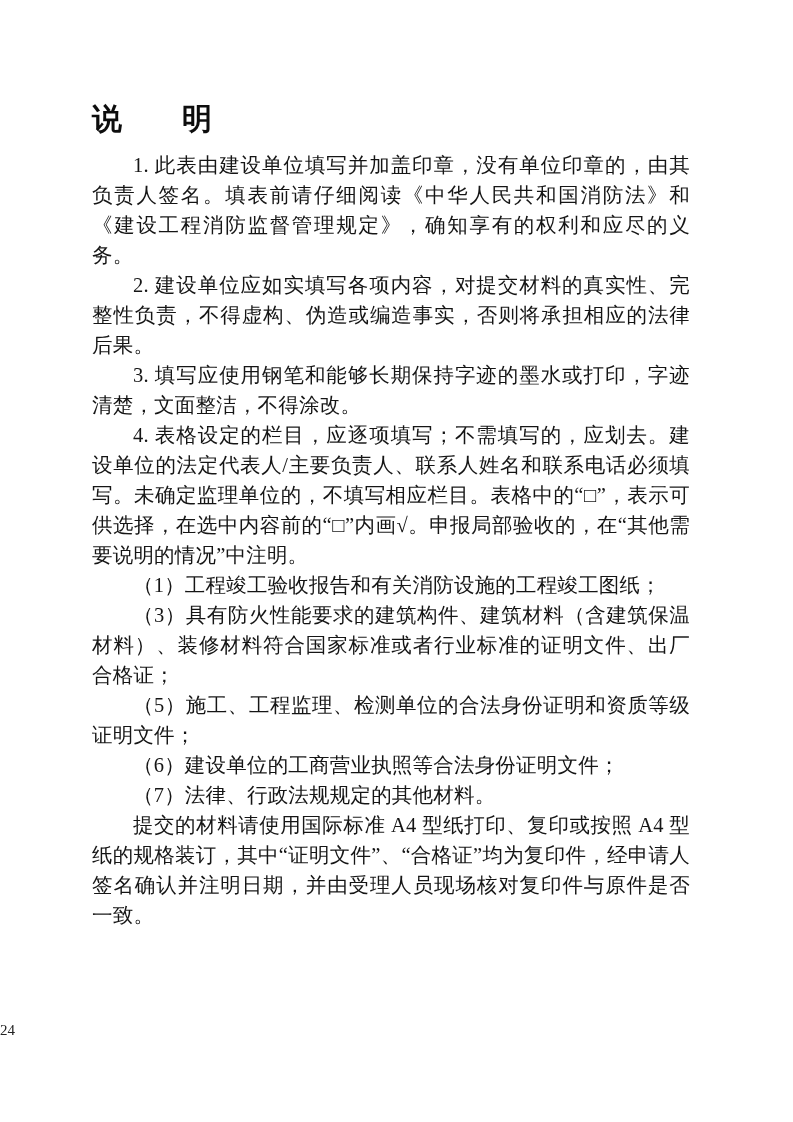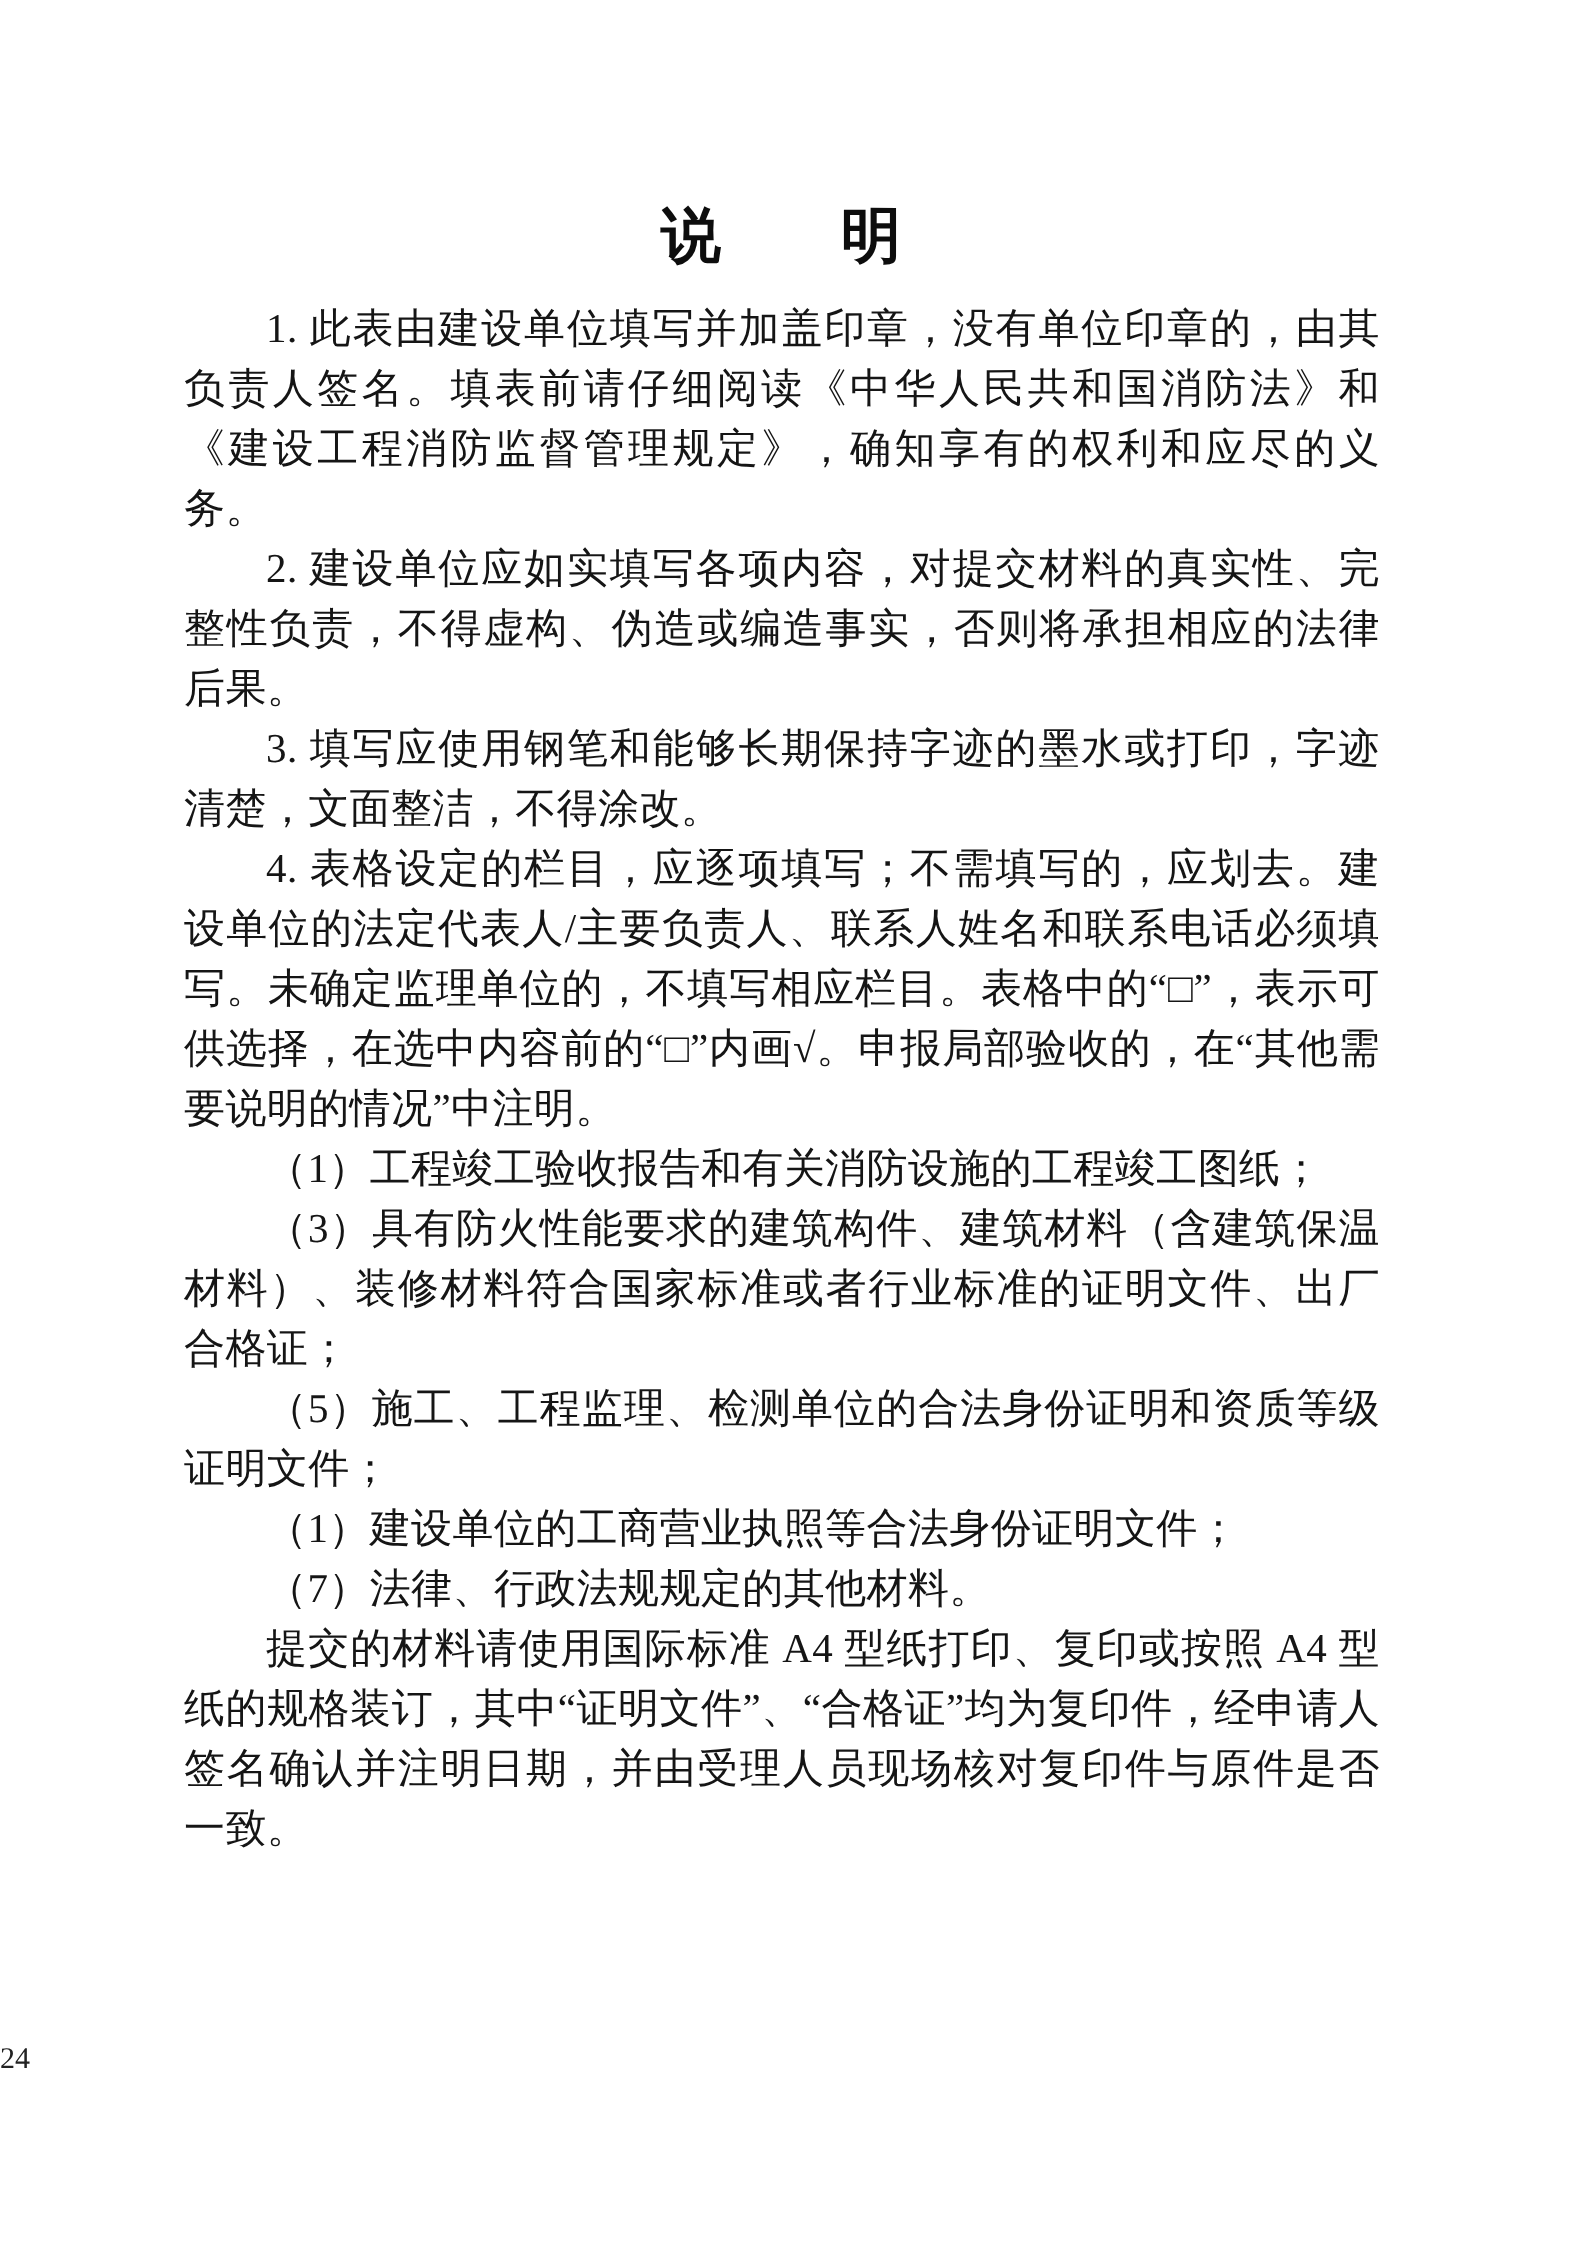--- a/index.html
+++ b/index.html
@@ -14,21 +14,20 @@
     background: #ffffff;
     overflow: hidden;
     font-family: "Liberation Serif", serif;
     color: #151515;
   }
   .title {
     margin: 0;
     padding-top: 100px;
     width: 597px;
     margin-left: 92px;
-    text-align: center;
     font-size: 30px;
     line-height: 38px;
     font-weight: 700;
     font-family: "Liberation Sans", sans-serif;
     color: #0d0d0d;
     white-space: pre;
   }
   .content {
     margin: 12px 103px 0 92px;
     font-size: 20.5px;
@@ -59,19 +58,19 @@
   <h1 class="title">说　　明</h1>
 
   <div class="content">
     <p>1. 此表由建设单位填写并加盖印章，没有单位印章的，由其负责人签名。填表前请仔细阅读《中华人民共和国消防法》和《建设工程消防监督管理规定》，确知享有的权利和应尽的义务。</p>
     <p>2. 建设单位应如实填写各项内容，对提交材料的真实性、完整性负责，不得虚构、伪造或编造事实，否则将承担相应的法律后果。</p>
     <p>3. 填写应使用钢笔和能够长期保持字迹的墨水或打印，字迹清楚，文面整洁，不得涂改。</p>
     <p>4. 表格设定的栏目，应逐项填写；不需填写的，应划去。建设单位的法定代表人/主要负责人、联系人姓名和联系电话必须填写。未确定监理单位的，不填写相应栏目。表格中的“□”，表示可供选择，在选中内容前的“□”内画√。申报局部验收的，在“其他需要说明的情况”中注明。</p>
     <p>（1）工程竣工验收报告和有关消防设施的工程竣工图纸；</p>
     <p>（3）具有防火性能要求的建筑构件、建筑材料（含建筑保温材料）、装修材料符合国家标准或者行业标准的证明文件、出厂合格证；</p>
     <p>（5）施工、工程监理、检测单位的合法身份证明和资质等级证明文件；</p>
-    <p>（1）建设单位的工商营业执照等合法身份证明文件；</p>
+    <p>（6）建设单位的工商营业执照等合法身份证明文件；</p>
     <p>（7）法律、行政法规规定的其他材料。</p>
     <p>提交的材料请使用国际标准 A4 型纸打印、复印或按照 A4 型纸的规格装订，其中“证明文件”、“合格证”均为复印件，经申请人签名确认并注明日期，并由受理人员现场核对复印件与原件是否一致。</p>
   </div>
 
   <div class="page-number">24</div>
 </div>
 
 </body></html>

